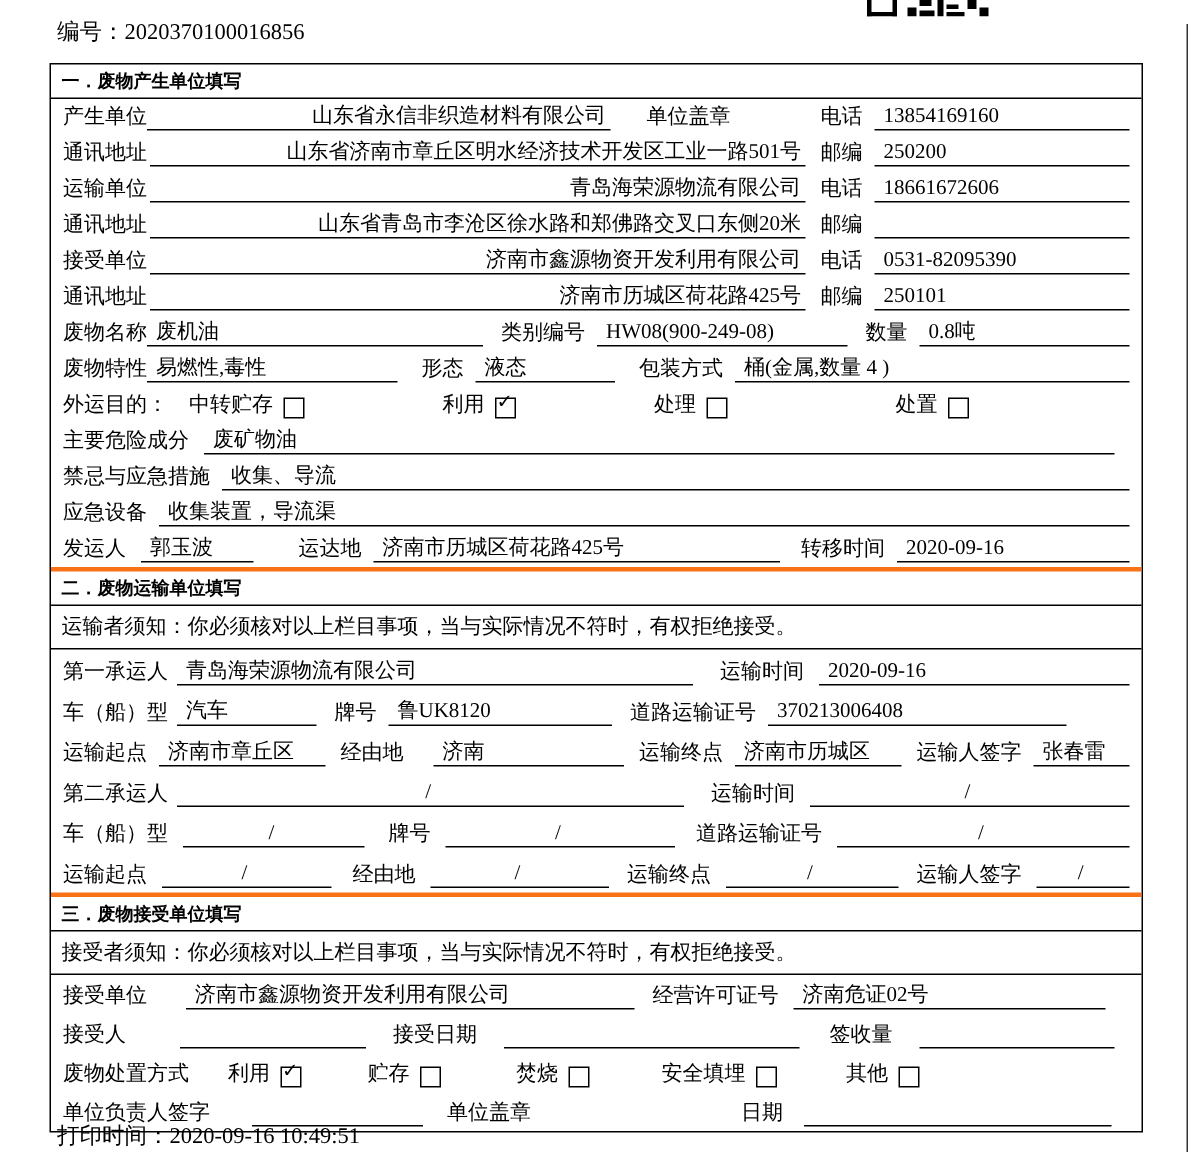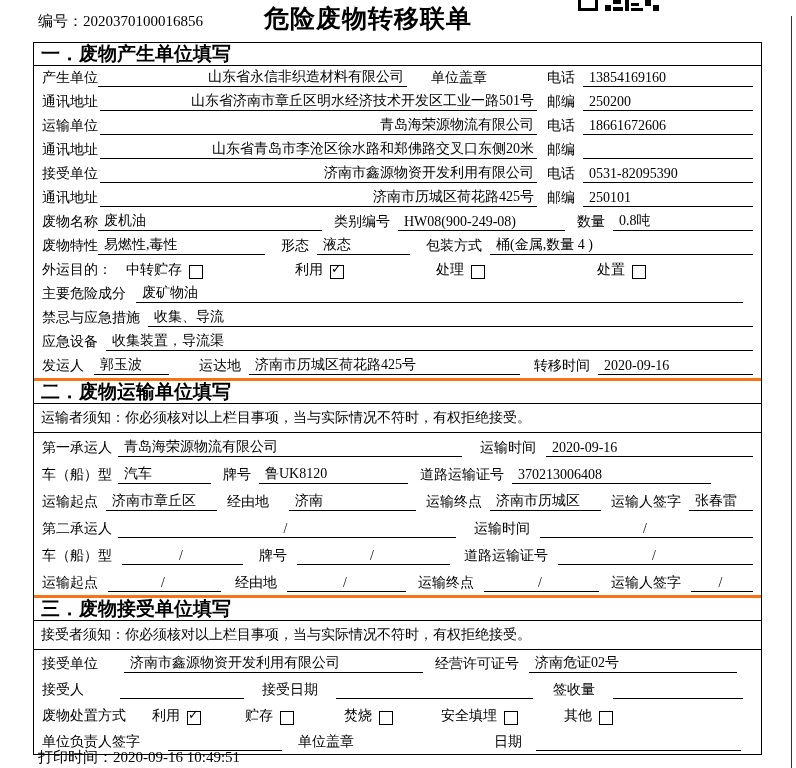--- a/index.html
+++ b/index.html
@@ -5,21 +5,21 @@
   html,body{margin:0;padding:0;background:#fff;}
   .page{position:relative;width:796px;height:768px;background:#fff;color:#000;
         font-family:"Liberation Serif","DejaVu Serif",serif;overflow:hidden;}
   .page-edge{position:absolute;right:4px;top:16px;bottom:0;width:1px;background:#333;}
   .doc-no{position:absolute;left:38px;top:12px;font-size:15px;}
   .doc-title{position:absolute;left:0;right:60px;top:2px;text-align:center;font-size:25px;font-weight:bold;letter-spacing:1px;}
   .qr{position:absolute;left:578px;top:0;width:84px;height:11px;}
   .form{position:absolute;left:33px;top:42px;width:729px;border:1px solid #000;box-sizing:border-box;background:#fff;}
   .section{}
   .section + .section{border-top:3px solid #f97316;}
-  .sec-h{height:22px;display:flex;align-items:center;padding-left:7px;font-size:19px;font-weight:bold;border-bottom:1px solid #000;}
+  .sec-h{height:22px;display:flex;align-items:center;padding-left:7px;font-size:12px;font-weight:bold;border-bottom:1px solid #000;}
   .notice{height:28px;display:flex;align-items:center;padding-left:7px;font-size:14px;border-bottom:1px solid #000;}
   .row{display:flex;align-items:flex-end;height:24px;padding:0 8px 3px 8px;font-size:14px;box-sizing:border-box;}
   .s2 .row{height:27px;}
   .s3 .row{height:26px;}
   .lbl{white-space:nowrap;}
   .val{border-bottom:1px solid #000;padding:0 3px 0 6px;white-space:nowrap;overflow:hidden;min-height:16px;}
   .f{flex:1 1 auto;}
   .c{text-align:center;padding-left:0;}
   .lg{display:flex;align-items:flex-end;width:505px;flex:0 0 505px;text-align:right;}
   .lg .val{margin-right:10px;}
@@ -32,21 +32,20 @@
 <body>
 
 <div class="page">
 
   <div class="page-edge"></div>
 
   <div class="doc-no">
     <span>编号：</span><span>2020370100016856</span>
   </div>
 
-  <div class="doc-title">危险废物转移联单</div>
 
   <svg class="qr" viewBox="0 0 84 11" xmlns="http://www.w3.org/2000/svg">
     <rect x="0" y="0" width="3" height="11" fill="#000"></rect>
       <rect x="17" y="0" width="3" height="11" fill="#000"></rect>
     <rect x="0" y="8" width="20" height="3" fill="#000"></rect>
       <rect x="27" y="5" width="6" height="6" fill="#000"></rect>
     <rect x="35" y="0" width="8" height="4" fill="#000"></rect>
       <rect x="35" y="7" width="10" height="4" fill="#000"></rect>
     <rect x="47" y="0" width="4" height="11" fill="#000"></rect>
       <rect x="53" y="3" width="8" height="3" fill="#000"></rect>

